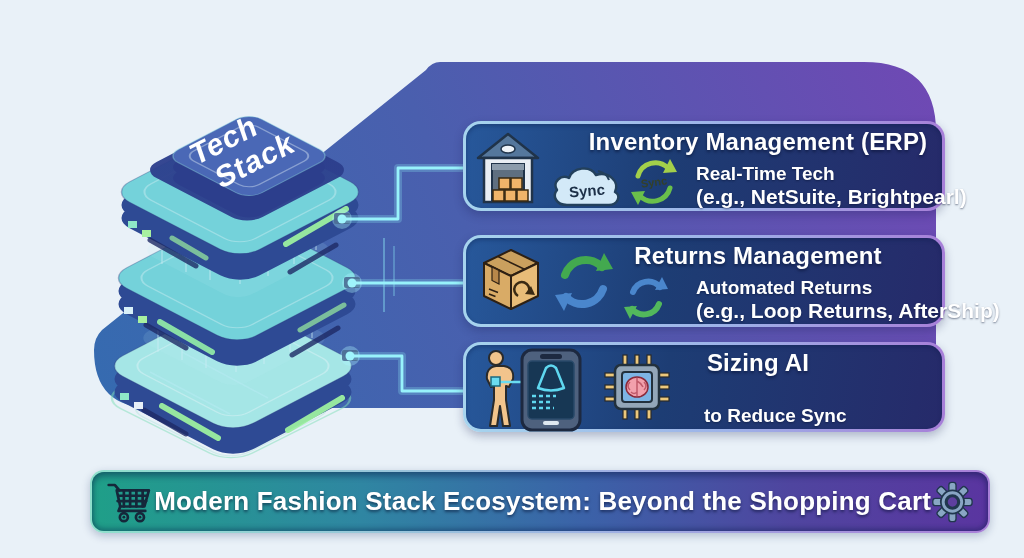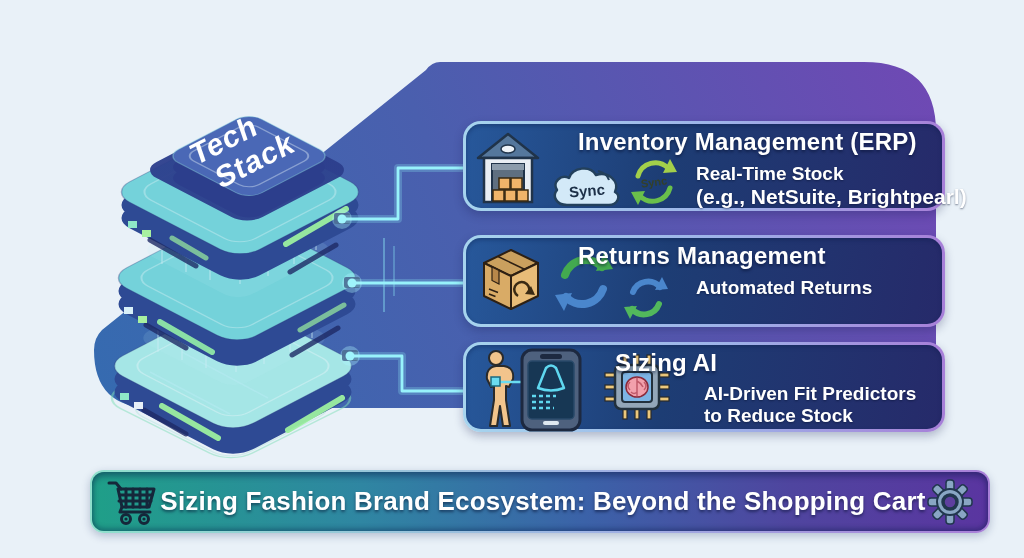--- a/index.html
+++ b/index.html
@@ -15,21 +15,21 @@
       linear-gradient(100deg,#27589b 0%,#1d3d74 42%,#262a6a 100%) padding-box,
       linear-gradient(90deg,#a6d4ee 0%,#9db2e8 55%,#a77fd8 100%) border-box;
     box-shadow:0 4px 10px rgba(20,30,80,.28), inset 0 2px 4px rgba(10,25,70,.35);
   }
   #card-inventory{top:121px;height:90px;}
   #card-returns{top:235px;height:92px;text-decoration:underline;}
   #card-sizing{top:342px;height:90px;}
   .card .abs{position:absolute;}
   .card-title{
     font-weight:bold;color:#fff;font-size:24px;letter-spacing:.2px;
-    text-align:left;text-shadow:0 2px 3px rgba(5,15,45,.55);white-space:nowrap;
+    text-align:center;text-shadow:0 2px 3px rgba(5,15,45,.55);white-space:nowrap;
   }
   .card-sub1{font-weight:bold;color:#fff;font-size:19px;text-shadow:0 1px 2px rgba(5,15,45,.5);white-space:nowrap;}
   .card-sub2{font-weight:bold;color:#fff;font-size:21px;text-shadow:0 1px 2px rgba(5,15,45,.5);white-space:nowrap;}
   #card-sizing .card-sub2{font-size:19px;}
   .banner{
     position:absolute;left:90px;top:470px;width:900px;height:63px;box-sizing:border-box;
     border:2.5px solid transparent;border-radius:14px;
     background:
       linear-gradient(90deg,#1f9f88 0%,#2f86a2 30%,#3b62a8 55%,#4f459f 78%,#5a35a0 100%) padding-box,
       linear-gradient(90deg,#8fe0cc 0%,#9fb4e4 55%,#a97fd8 100%) border-box;
@@ -200,21 +200,21 @@
       <text x="39" y="34" text-anchor="middle" font-size="15" font-weight="bold" fill="#1d3048" transform="rotate(-5 39 30)">Sync</text>
     </svg>
     <svg class="abs icon-box" style="left:162px;top:32px;" width="52" height="52" viewBox="0 0 52 52">
       <path d="M10 20 A18 18 0 0 1 40 12" fill="none" stroke="#a3cf4a" stroke-width="5" stroke-linecap="round"></path>
       <polygon points="42,3 49,16 35,17" fill="#a3cf4a"></polygon>
       <path d="M42 32 A18 18 0 0 1 12 40" fill="none" stroke="#6abf4b" stroke-width="5" stroke-linecap="round"></path>
       <polygon points="10,49 3,36 17,35" fill="#6abf4b"></polygon>
       <text x="26" y="30" text-anchor="middle" font-size="11" font-weight="bold" fill="#33402a" transform="rotate(-8 26 26)">Sync</text>
     </svg>
     <div class="abs card-title" style="left:112px;top:4px;width:360px;">Inventory Management (ERP)</div>
-    <div class="abs card-sub1" style="left:230px;top:39px;">Real-Time Stock</div>
+    <div class="abs card-sub1" style="left:230px;top:39px;">Real-Time Tech</div>
     <div class="abs card-sub2" style="left:230px;top:61px;">(e.g., NetSuite, Brightpearl)</div>
   </div>
 
   <div class="card" id="card-returns">
     <svg class="abs icon-box" style="left:12px;top:10px;" width="66" height="64" viewBox="0 0 66 64">
       <polygon points="33,2 60,15 33,28 6,15" fill="#caa05e" stroke="#2e2013" stroke-width="2" stroke-linejoin="round"></polygon>
       <path d="M20 8.5 L47 21.5" fill="none" stroke="#2e2013" stroke-width="1.5"></path>
       <polygon points="6,15 33,28 33,61 6,48" fill="#d9ab66" stroke="#2e2013" stroke-width="2" stroke-linejoin="round"></polygon>
       <polygon points="60,15 33,28 33,61 60,48" fill="#e8bc78" stroke="#2e2013" stroke-width="2" stroke-linejoin="round"></polygon>
       <polygon points="14,19 21,22.5 21,36 14,32.5" fill="#b8874a" stroke="#2e2013" stroke-width="1.2"></polygon>
@@ -229,20 +229,21 @@
       <polygon points="12,61 3,45 20,43" fill="#4a86cc"></polygon>
     </svg>
     <svg class="abs icon-box" style="left:156px;top:36px;" width="48" height="48" viewBox="0 0 48 48">
       <path d="M11 18 A16 16 0 0 1 38 13" fill="none" stroke="#4a86cc" stroke-width="6" stroke-linecap="round"></path>
       <polygon points="40,3 46,15 33,16" fill="#4a86cc"></polygon>
       <path d="M37 30 A16 16 0 0 1 10 35" fill="none" stroke="#52b85c" stroke-width="6" stroke-linecap="round"></path>
       <polygon points="8,45 2,33 15,32" fill="#52b85c"></polygon>
     </svg>
     <div class="abs card-title" style="left:112px;top:4px;width:360px;">Returns Management</div>
     <div class="abs card-sub1" style="left:230px;top:39px;text-align:center;">Automated Returns</div>
+    <div class="abs card-sub2" style="left:230px;top:61px;">(e.g., Loop Returns, AfterShip)</div>
   </div>
 
   <div class="card" id="card-sizing">
     <svg class="abs icon-box" style="left:12px;top:3px;" width="106" height="84" viewBox="0 0 106 84">
       <circle cx="18" cy="10" r="7" fill="#f2c48c" stroke="#2a2a2a" stroke-width="2"></circle>
       <path d="M18 18 c-7 1 -10 6 -9 13 l4 8 3 -1 v14 l-4 26 h7 l3 -20 3 20 h7 l-4 -26 v-14 l3 1 4 -8 c1 -7 -2 -12 -9 -13 z" fill="#f2c48c" stroke="#2a2a2a" stroke-width="2" stroke-linejoin="round"></path>
       <line x1="22" y1="34" x2="46" y2="34" stroke="#6adcf0" stroke-width="2.5"></line>
       <rect x="13" y="29" width="9" height="9" fill="#6adcf0" stroke="#1a6a80" stroke-width="1.5"></rect>
       <rect x="44" y="2" width="58" height="80" rx="10" fill="#4e617e" stroke="#1d2940" stroke-width="3"></rect>
       <rect x="62" y="6" width="22" height="5" rx="2.5" fill="#1d2940"></rect>
@@ -264,40 +265,39 @@
           <rect x="1" y="43" width="10" height="4"></rect>
         <rect x="55" y="19" width="10" height="4"></rect>
           <rect x="55" y="31" width="10" height="4"></rect>
           <rect x="55" y="43" width="10" height="4"></rect>
       </g>
       <rect x="11" y="11" width="44" height="44" rx="6" fill="#93a6b8" stroke="#22303c" stroke-width="2.5"></rect>
       <rect x="18" y="18" width="30" height="30" rx="3" fill="#7db4e4" stroke="#22303c" stroke-width="2"></rect>
       <ellipse cx="33" cy="33" rx="11" ry="10" fill="#f2a0ac" stroke="#8a2a3a" stroke-width="1.5"></ellipse>
       <path d="M33 24 v18 M26 28 q-4 4 0 8 M40 28 q4 4 0 8 M27 38 q3 3 6 0 M33 27 q4 2 6 6" fill="none" stroke="#c05a6a" stroke-width="1.5"></path>
     </svg>
-    <div class="abs card-title" style="left:112px;top:4px;width:360px;padding-left:37px;">Sizing AI</div>
-    <div class="abs card-sub1" style="left:238px;top:38px;">AI-Driven Fit Predictors</div>
-    <div class="abs card-sub2" style="left:238px;top:60px;">to Reduce Stock</div>
+    <div class="abs card-title" style="left:112px;top:4px;width:360px;">Sizing AI</div>
+    <div class="abs card-sub2" style="left:238px;top:60px;">to Reduce Sync</div>
   </div>
 
   <div class="banner">
     <svg class="icon-box" width="54" height="50" viewBox="0 0 54 50">
       <g fill="none" stroke="#15273a" stroke-width="3" stroke-linecap="round" stroke-linejoin="round">
         <path d="M3 6 H10 L15 12"></path>
         <path d="M12 12 H48 L43 30 H16 Z"></path>
         <path d="M20 12 V30 M27 12 V30 M34 12 V30 M41 12 V30"></path>
         <path d="M14 18 H46 M13 24 H45"></path>
         <path d="M16 30 L14 35 H44"></path>
         <circle cx="20" cy="42" r="4.5"></circle>
           <circle cx="38" cy="42" r="4.5"></circle>
       </g>
       <circle cx="20" cy="42" r="1.6" fill="#15273a"></circle>
         <circle cx="38" cy="42" r="1.6" fill="#15273a"></circle>
     </svg>
-    <div class="banner-text">Sizing Fashion Brand Ecosystem: Beyond the Shopping Cart</div>
+    <div class="banner-text">Modern Fashion Stack Ecosystem: Beyond the Shopping Cart</div>
     <svg class="icon-box" width="48" height="48" viewBox="0 0 48 48">
       <g fill="#89a6c4" stroke="#21374e" stroke-width="1.5">
         <rect x="20" y="2" width="8" height="44" rx="3"></rect>
         <rect x="20" y="2" width="8" height="44" rx="3" transform="rotate(45 24 24)"></rect>
         <rect x="20" y="2" width="8" height="44" rx="3" transform="rotate(90 24 24)"></rect>
         <rect x="20" y="2" width="8" height="44" rx="3" transform="rotate(135 24 24)"></rect>
       </g>
       <circle cx="24" cy="24" r="13" fill="#89a6c4" stroke="#21374e" stroke-width="2"></circle>
       <circle cx="24" cy="24" r="7" fill="#5e3f9f" stroke="#21374e" stroke-width="3.5"></circle>
     </svg>

